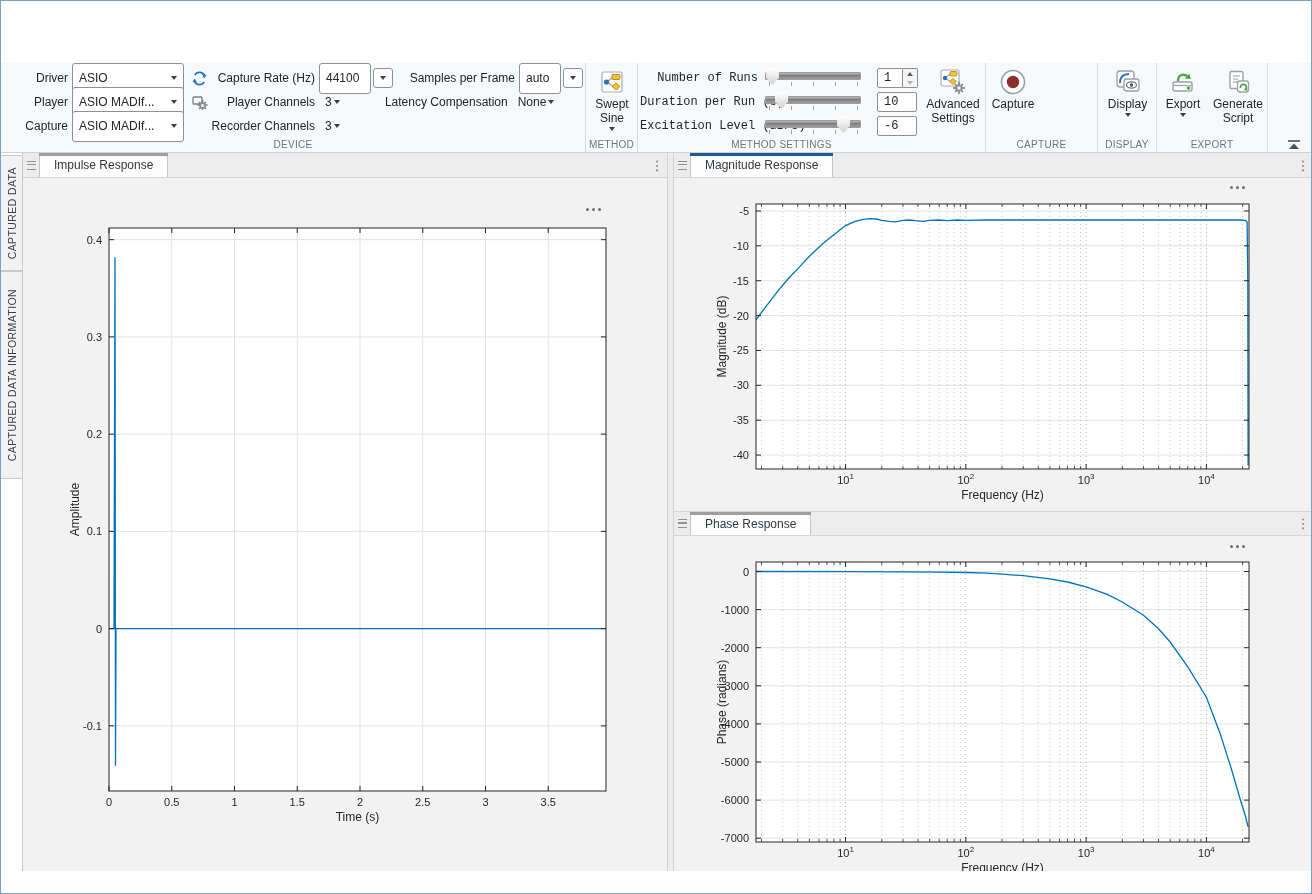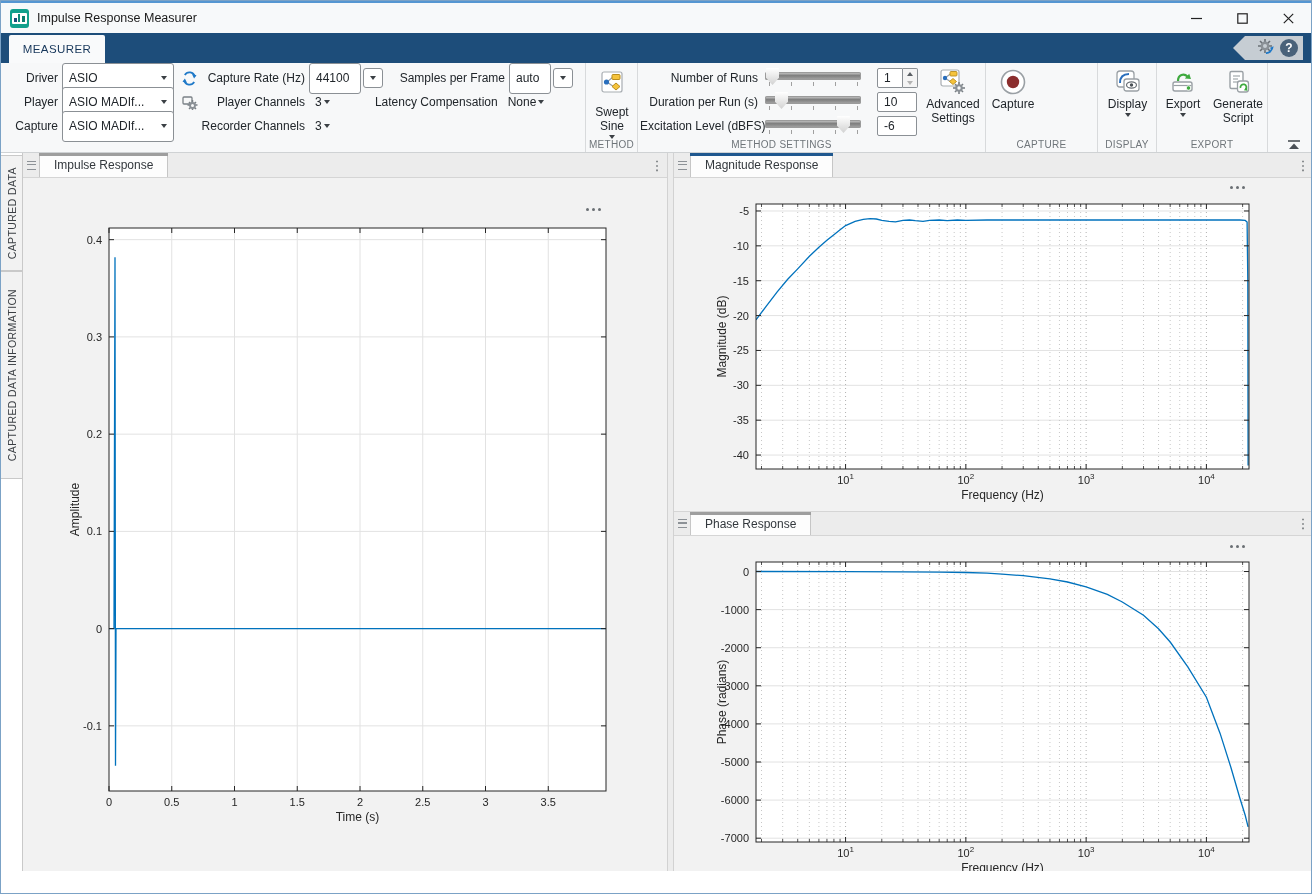--- a/index.html
+++ b/index.html
@@ -73,72 +73,26 @@
   
   .statusbar{position:absolute;left:0;top:870px;width:100%;height:24px;background:#f2f2f2;border-top:1px solid #cbcbcb;box-sizing:border-box;display:flex;align-items:center;}
   .status-expand{width:22px;height:100%;background:#eaeaea;border-right:1px solid #cbcbcb;box-sizing:border-box;display:flex;align-items:center;justify-content:center;}
   .status-text{font-size:12px;color:#33383d;margin-left:9px;}
 </style>
 </head>
 <body>
 
 <div class="window">
 
-  <div class="titlebar">
-    <div class="app-icon">
-      <div class="glyph"></div>
-        <div class="bar1"></div>
-        <div class="bar2"></div>
-        <div class="spike"></div>
-    </div>
-    <div class="title-text">Impulse Response Measurer</div>
-    <div class="win-controls">
-      <div class="win-btn">
-        <svg width="11" height="11" viewBox="0 0 11 11">
-            <line x1="0" y1="5.5" x2="11" y2="5.5" stroke="#222" stroke-width="1.2"></line>
-          </svg>
-      </div>
-      <div class="win-btn">
-        <svg width="11" height="11" viewBox="0 0 11 11">
-            <rect x="0.8" y="0.8" width="9.4" height="9.4" fill="none" stroke="#222" stroke-width="1.2"></rect>
-          </svg>
-      </div>
-      <div class="win-btn">
-        <svg width="11" height="11" viewBox="0 0 11 11">
-            <path d="M0.8 0.8 L10.2 10.2 M10.2 0.8 L0.8 10.2" stroke="#222" stroke-width="1.2"></path>
-          </svg>
-      </div>
-    </div>
-  </div>
-
-  <div class="tabstrip">
-    <div class="ribbon-tab">MEASURER</div>
-    <div class="qa-area">
-      <span>
-        <svg width="19" height="19" viewBox="0 0 19 19">
-          <g stroke="#6a7076" stroke-width="1.6">
-              <line x1="9" y1="2" x2="9" y2="16"></line>
-              <line x1="2" y1="9" x2="16" y2="9"></line>
-              <line x1="4" y1="4" x2="14" y2="14"></line>
-              <line x1="14" y1="4" x2="4" y2="14"></line>
-            </g>
-          <circle cx="9" cy="9" r="4.4" fill="#8a9096"></circle>
-            <circle cx="9" cy="9" r="2" fill="#c6cdd3"></circle>
-          <path d="M10 16 a5.5 5.5 0 0 0 6-5" fill="none" stroke="#1f79c8" stroke-width="1.8"></path>
-          <polygon points="16.8,12.5 13.6,11 17.6,9.2" fill="#1f79c8"></polygon>
-        </svg>
-      </span>
-      <span class="help-circle">?</span>
-    </div>
-  </div>
+
 
   <div class="toolstrip">
 
     <div class="section" style="width:585px;">
-      <div class="rows" style="padding-left:5px;">
+      <div class="rows" style="padding-left:15px;">
         <div class="trow">
           <span class="tlabel" style="width:52px;">Driver</span>
           <span class="combo" style="width:112px;margin-left:4px;">
               <span class="cv">ASIO</span>
               <span class="caret"></span>
             </span>
           <span class="icon-sq" style="margin-left:5px;">
             <svg width="17" height="17" viewBox="0 0 17 17">
               <path d="M3.2 10.5 a5.5 5.5 0 0 0 10 1.5" fill="none" stroke="#1f79c8" stroke-width="1.8"></path>
               <path d="M13.8 6.5 a5.5 5.5 0 0 0 -10 -1.5" fill="none" stroke="#1f79c8" stroke-width="1.8"></path>
@@ -198,42 +152,43 @@
               <span class="caret"></span>
             </span>
           <span style="width:25px;"></span>
           <span class="tlabel" style="width:106px;">Recorder Channels</span>
           <span class="inline-dd" style="margin-left:10px;">
               <span>3</span>
               <span class="caret"></span>
             </span>
         </div>
       </div>
+      <div class="section-label">DEVICE</div>
     </div>
 
     <div class="section" style="width:52px;">
       <div class="bigbtn" style="width:52px;">
         <span class="ictop">
           <svg width="26" height="26" viewBox="0 0 26 26">
             <rect x="3" y="3" width="20" height="20" rx="2" fill="#fff" stroke="#a8adb2" stroke-width="1.2"></rect>
             <line x1="8" y1="13" x2="14" y2="8" stroke="#9aa0a5" stroke-width="1.2"></line>
             <line x1="8" y1="13" x2="15" y2="18" stroke="#9aa0a5" stroke-width="1.2"></line>
             <rect x="13" y="5.5" width="8" height="5" rx="1" fill="#f5c33b" stroke="#b98d1e" stroke-width="1"></rect>
             <polygon points="17,14 21,17.5 17,21 13,17.5" fill="#f5c33b" stroke="#b98d1e" stroke-width="1"></polygon>
             <circle cx="7.5" cy="13" r="2.6" fill="#2a6fbd"></circle>
           </svg>
         </span>
-        <span class="blabel" style="width:44px;margin-top:8px;">Swept Sine</span>
+        <span class="blabel" style="width:44px;">Swept Sine</span>
         <span class="caret"></span>
       </div>
       <div class="section-label">METHOD</div>
     </div>
 
     <div class="section" style="width:348px;">
-      <div class="rows" style="padding-left:2px;">
+      <div class="rows" style="padding-left:2px;font-family:Liberation Mono, monospace;">
         <div class="sl-row">
           <span class="sl-label">Number of Runs</span>
           <span class="slider">
             <span class="sl-track"></span>
             <span class="sl-ticks">
                 <i style="left:0%"></i>
                 <i style="left:25%"></i>
                 <i style="left:50%"></i>
                 <i style="left:75%"></i>
                 <i style="left:100%"></i>

